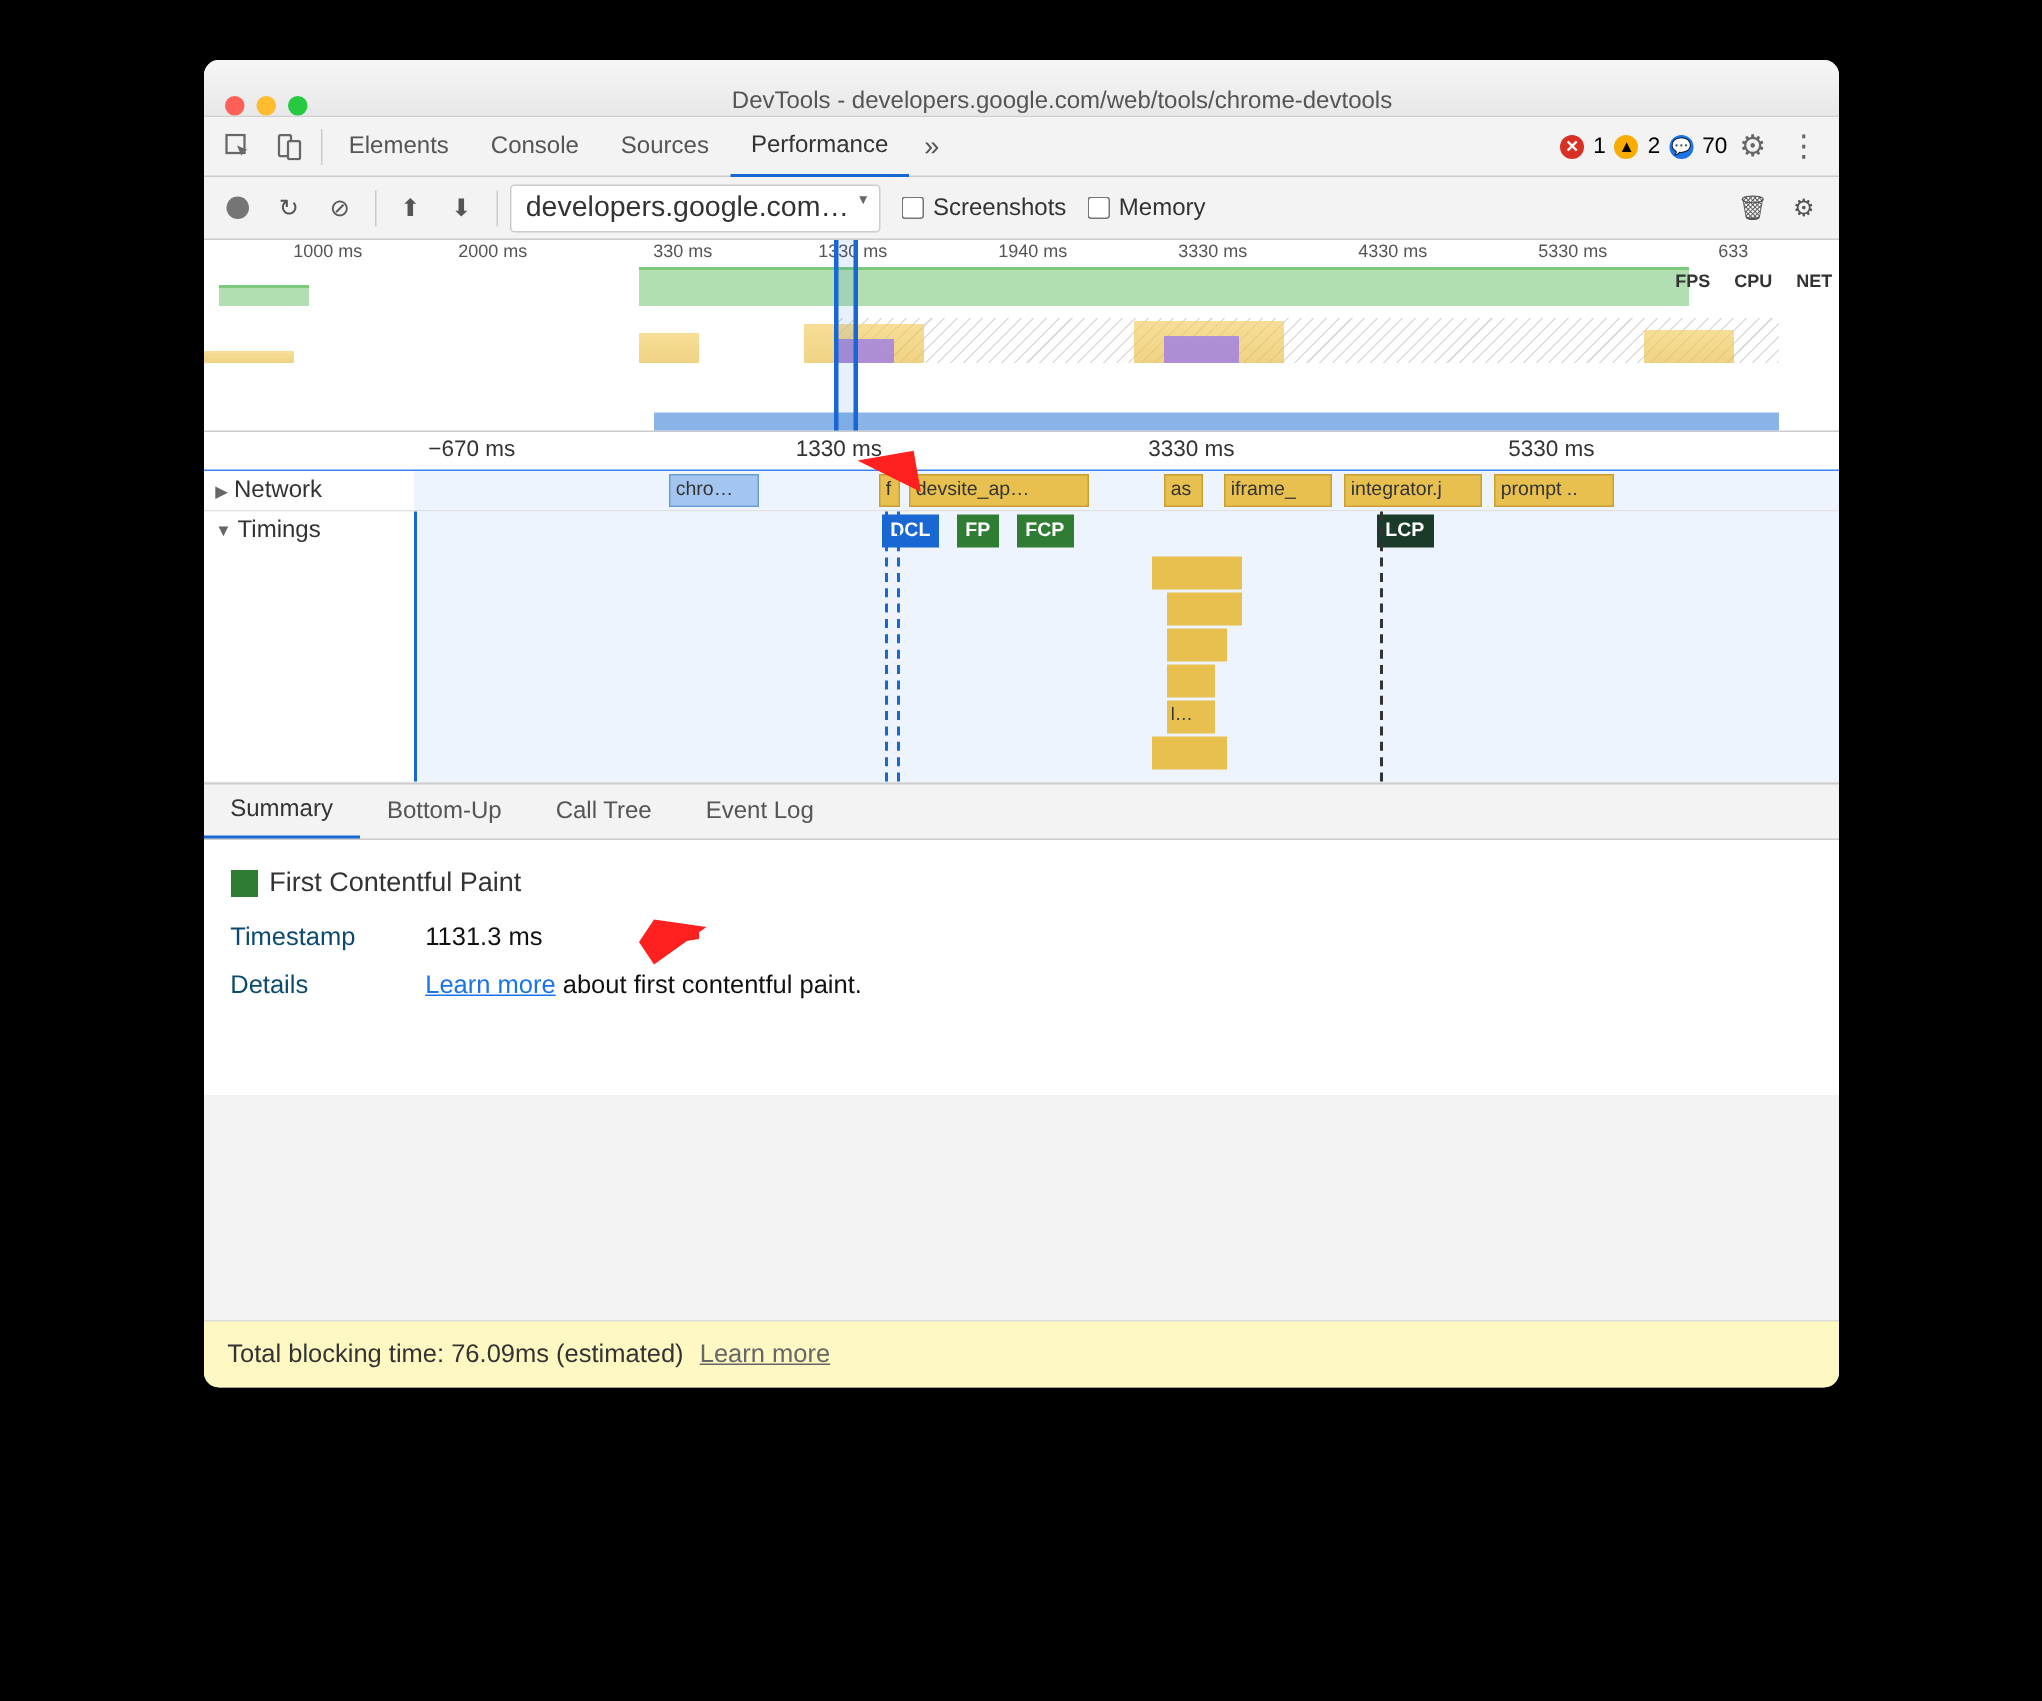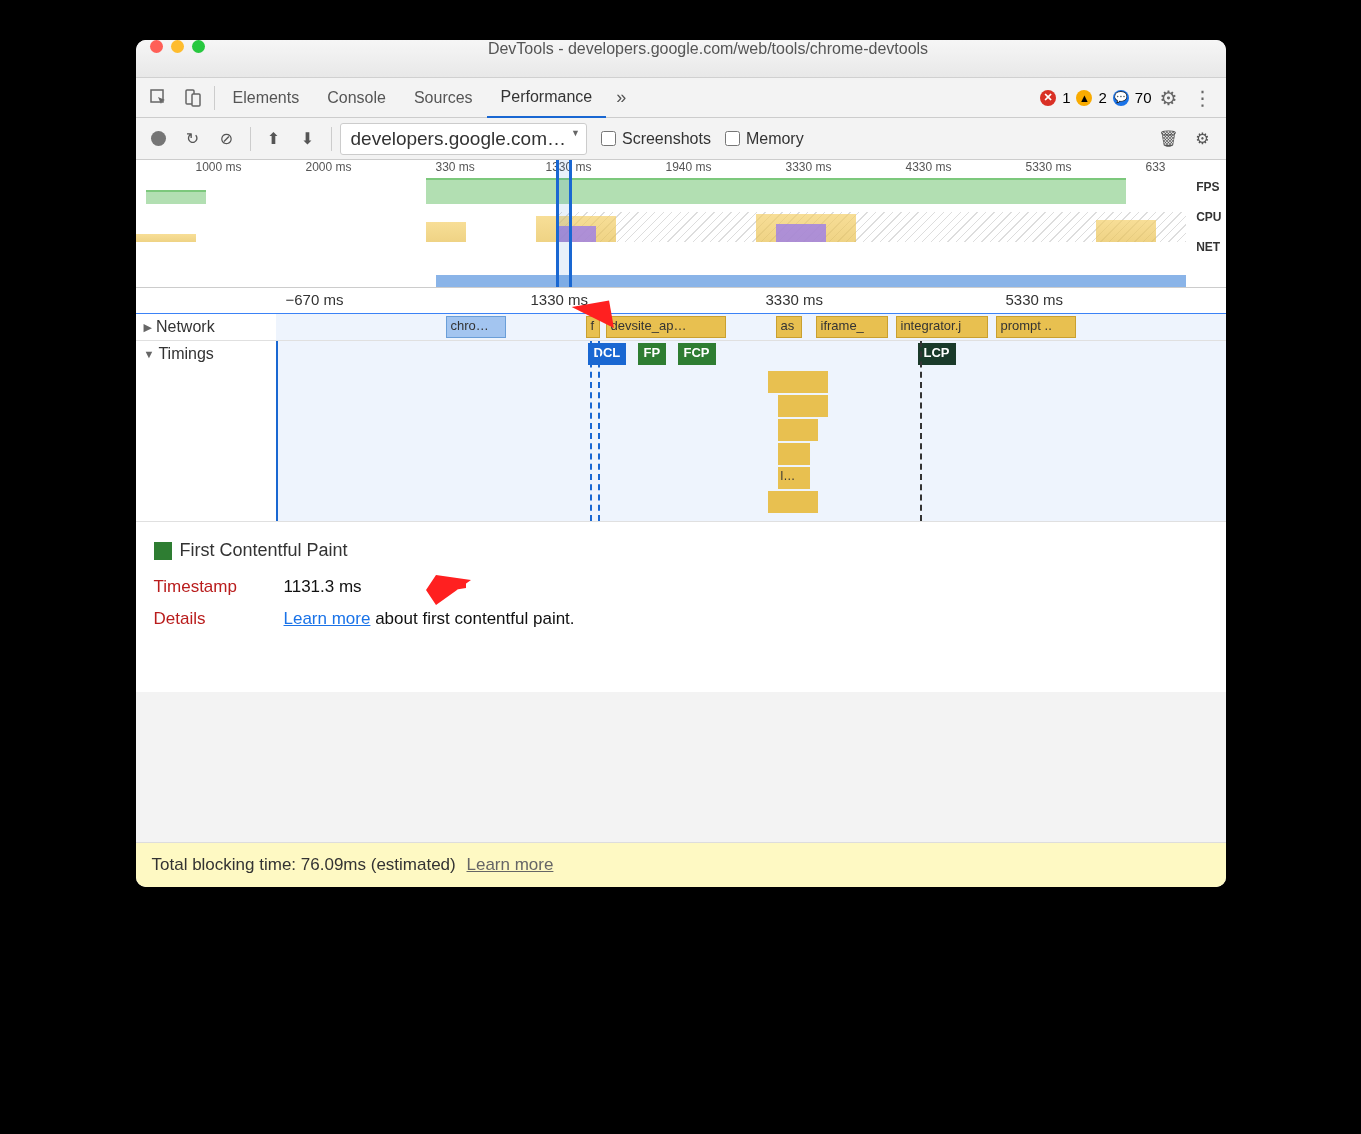--- a/index.html
+++ b/index.html
@@ -1,18 +1,18 @@
 <!DOCTYPE html>
 <html><head>
 <meta charset="utf-8">
 <style>
 *{margin:0;padding:0;box-sizing:border-box;font-family:-apple-system,BlinkMacSystemFont,'Segoe UI',sans-serif}
 body{background:#000;display:flex;align-items:flex-start;justify-content:center;padding:40px 20px}
 .window{width:1090px;background:#fff;border-radius:10px;overflow:hidden;box-shadow:0 20px 60px rgba(0,0,0,.5)}
-.titlebar{height:38px;background:linear-gradient(#f6f6f6,#e8e8e8);display:flex;align-items:flex-start;padding:0 14px;border-bottom:1px solid #d0d0d0}
+.titlebar{height:38px;background:linear-gradient(#f6f6f6,#e8e8e8);display:flex;align-items:flex-end;padding:0 14px;border-bottom:1px solid #d0d0d0}
 .traffic{display:flex;gap:8px}
 .dot{width:13px;height:13px;border-radius:50%}
 .dot.r{background:#ff5f57}.dot.y{background:#febc2e}.dot.g{background:#28c840}
 .title{flex:1;text-align:center;font-size:16px;color:#555}
 .tabs{height:40px;display:flex;align-items:center;border-bottom:1px solid #ccc;padding:0 6px;background:#f3f3f3}
 .tabicon{width:34px;height:34px;display:flex;align-items:center;justify-content:center;color:#666}
 .sep{width:1px;height:24px;background:#ccc;margin:0 4px}
 .tab{padding:0 14px;height:40px;display:flex;align-items:center;color:#555;font-size:16px;cursor:pointer}
 .tab.active{color:#333;border-bottom:2px solid #1967d2}
 .more{padding:0 10px;color:#555;font-size:18px}
@@ -23,21 +23,21 @@
 .toolbar{height:42px;background:#f3f3f3;border-bottom:1px solid #ccc;display:flex;align-items:center;padding:0 8px;gap:4px}
 .tbtn{width:30px;height:30px;display:flex;align-items:center;justify-content:center;color:#555;cursor:pointer}
 .rec{width:15px;height:15px;border-radius:50%;background:#757575}
 .sel{background:#fff;border:1px solid #ccc;padding:4px 20px 4px 10px;font-size:19px;color:#333;border-radius:3px;position:relative}
 .sel::after{content:'▼';position:absolute;right:6px;font-size:9px;color:#666}
 .chk{display:flex;align-items:center;gap:6px;font-size:16px;color:#333;margin-left:10px}
 .chk input{width:15px;height:15px}
 .overview{height:128px;position:relative;background:#fff;border-bottom:1px solid #ccc}
 .ov-ticks{height:18px;display:flex;position:relative;font-size:12px;color:#555}
 .ov-ticks span{position:absolute}
-.ov-labels{position:absolute;right:4px;top:20px;display:flex;flex-direction:column;gap:16px;font-size:12px;color:#333;font-weight:600}
+.ov-labels{position:absolute;right:4px;top:20px;display:flex;flex-direction:row;gap:16px;font-size:12px;color:#333;font-weight:600}
 .fps-green{position:absolute;top:18px;left:0;right:40px;height:30px}
 .fps-bar{position:absolute;background:#b2dfb2;border-top:2px solid #7cc87c}
 .cpu-area{position:absolute;top:52px;left:0;right:40px;height:30px}
 .cpu-fill{position:absolute;bottom:0;background:linear-gradient(#f4d06a,#e8c050);opacity:.7}
 .cpu-purple{position:absolute;bottom:0;background:#9c7de8;opacity:.8}
 .hatch{position:absolute;top:52px;left:420px;right:40px;height:30px;background:repeating-linear-gradient(-45deg,#aaa 0,#aaa 1px,transparent 1px,transparent 6px);opacity:.4}
 .net-bar{position:absolute;bottom:0;left:300px;right:40px;height:12px;background:#8ab4e8}
 .sel-region{position:absolute;top:0;bottom:0;left:420px;width:16px;border-left:3px solid #1967d2;border-right:3px solid #1967d2;background:rgba(25,103,210,.1)}
 .timeline{background:#fafafa}
 .tl-ruler{height:26px;position:relative;border-bottom:1px solid #3b82f6;font-size:15px;color:#333;background:#fff}
@@ -55,21 +55,21 @@
 .dashline{position:absolute;top:0;bottom:0;width:0;border-left:2px dashed #1967d2}
 .arrow{position:absolute;width:0;height:0}
 .arrow.a1{left:270px;top:-8px;border-left:28px solid transparent;border-bottom:28px solid transparent;border-right:38px solid #ff2020;transform:rotate(-10deg)}
 .dtabs{height:38px;display:flex;border-top:1px solid #ccc;border-bottom:1px solid #ccc;background:#f3f3f3}
 .dtab{padding:0 18px;display:flex;align-items:center;font-size:16px;color:#555;cursor:pointer}
 .dtab.active{color:#333;border-bottom:2px solid #1967d2}
 .summary{padding:18px;background:#fff;min-height:170px;position:relative}
 .sum-title{display:flex;align-items:center;gap:8px;font-size:18px;color:#333;margin-bottom:16px}
 .sq{width:18px;height:18px;background:#2e7d32}
 .sum-row{display:flex;gap:20px;font-size:17px;margin-bottom:12px}
-.sum-row .lbl{color:#b91c1c;width:110px}
+.sum-row .lbl{color:#0c4a6e;width:110px}
 .sum-row .val{color:#111}
 .link{color:#1a73e8;text-decoration:underline;cursor:pointer}
 .arrow2{position:absolute;left:275px;top:48px}
 .arrow2 svg{width:60px;height:40px}
 .blank{height:150px;background:#f3f3f3}
 .footer{padding:12px 16px;background:#fef9c3;font-size:17px;color:#333;border-top:1px solid #ddd}
 .footer .lm{color:#666;text-decoration:underline;margin-left:6px;cursor:pointer}
 </style>
 </head>
 <body>
@@ -212,20 +212,26 @@
         <div class="longtask" style="left:490px;top:30px;width:60px;height:22px"></div>
         <div class="longtask" style="left:500px;top:54px;width:50px;height:22px"></div>
         <div class="longtask" style="left:500px;top:78px;width:40px;height:22px"></div>
         <div class="longtask" style="left:500px;top:102px;width:32px;height:22px"></div>
         <div class="longtask" style="left:500px;top:126px;width:32px;height:22px;color:#333;font-size:12px;padding:2px 3px">l…</div>
         <div class="longtask" style="left:490px;top:150px;width:50px;height:22px"></div>
       </div>
     </div>
   </div>
 
+  <div class="dtabs">
+    <div class="dtab active">Summary</div>
+    <div class="dtab">Bottom-Up</div>
+    <div class="dtab">Call Tree</div>
+    <div class="dtab">Event Log</div>
+  </div>
 
   <div class="summary">
     <div class="sum-title">
       <div class="sq"></div>
       <span>First Contentful Paint</span>
     </div>
     <div class="sum-row">
       <div class="lbl">Timestamp</div>
       <div class="val">1131.3 ms</div>
     </div>

